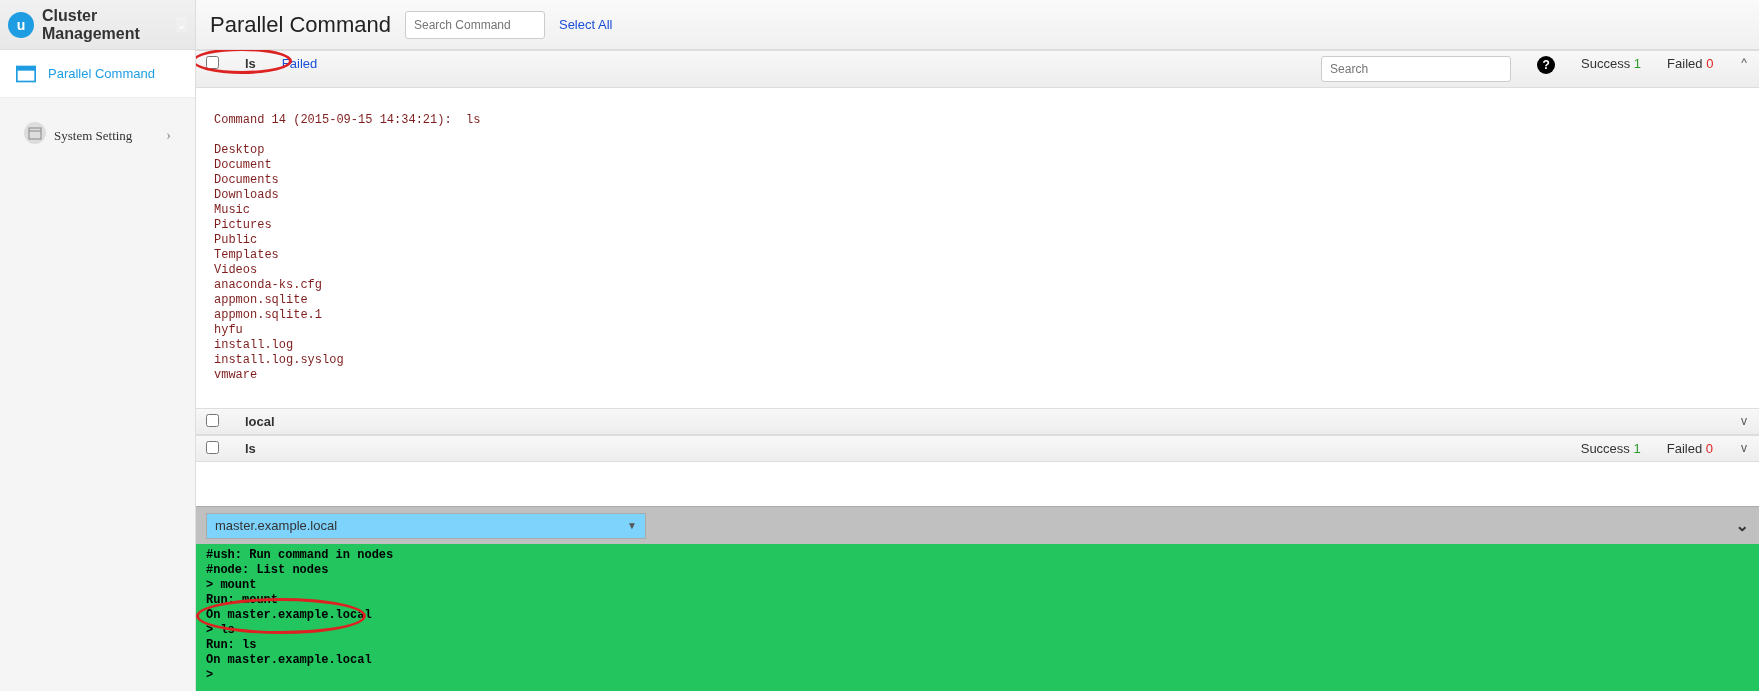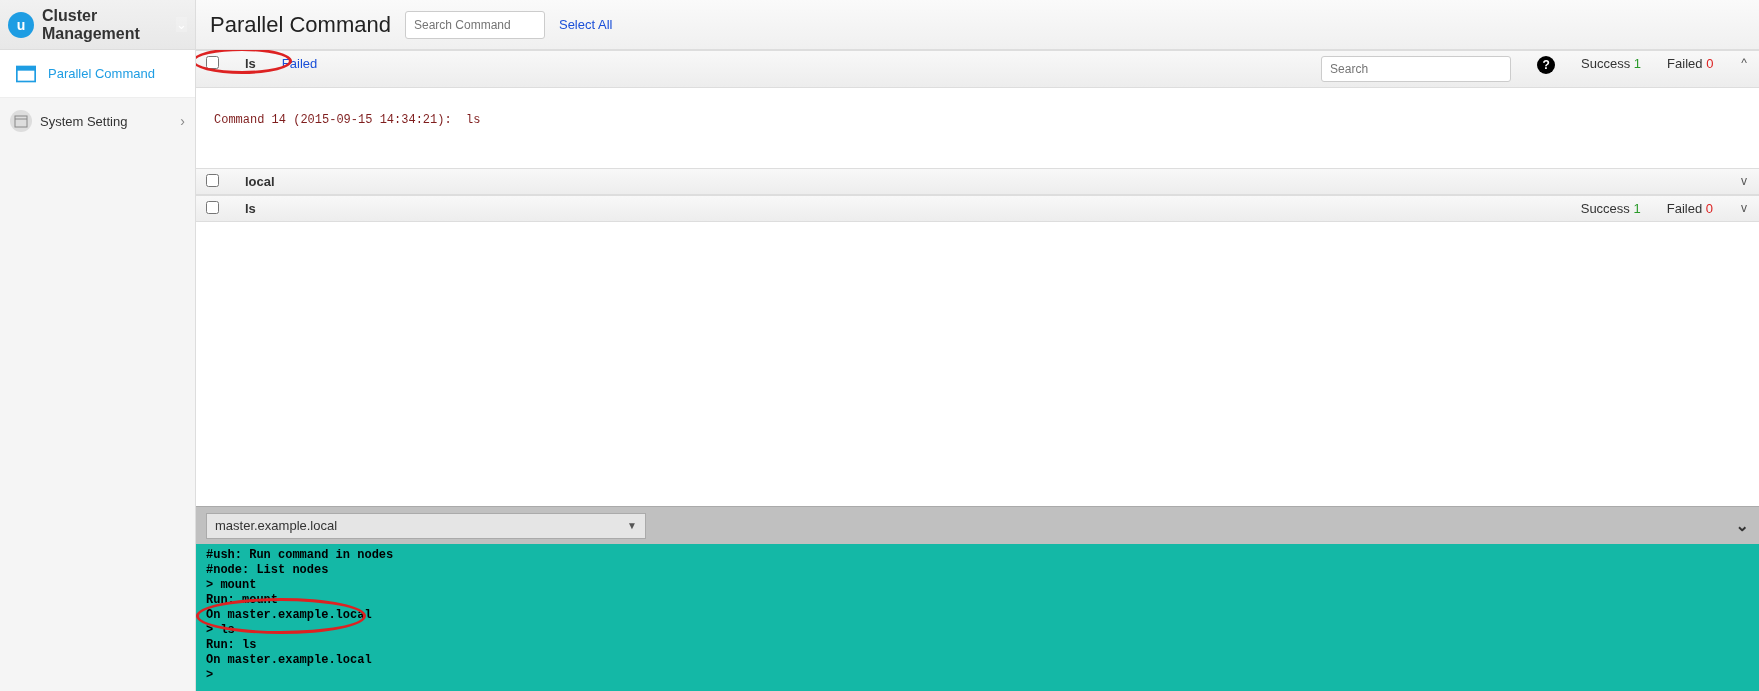--- a/index.html
+++ b/index.html
@@ -9,21 +9,21 @@
 .sidebar-head { height: 50px; background: linear-gradient(#f1f1f1,#e8e8e8); display: flex; align-items: center; padding: 0 8px; border-bottom: 1px solid #ddd; }
 .logo { width: 26px; height: 26px; background: #1e9de3; border-radius: 50%; display: flex; align-items: center; justify-content: center; color: #fff; font-weight: bold; font-size: 14px; margin-right: 8px; }
 .sidebar-head-title { font-weight: bold; font-size: 16px; color: #333; flex: 1; }
 .sidebar-head-chev { color: #fff; background: rgba(255,255,255,0.2); font-size: 13px; }
 .nav-item { display: flex; align-items: center; height: 48px; padding: 0 14px; cursor: pointer; border-bottom: 1px solid #eee; }
 .nav-item.active { background: #fff; color: #1e9de3; }
 .nav-item.active .nav-icon { color: #1e9de3; }
 .nav-icon { width: 24px; height: 20px; margin-right: 10px; display: flex; align-items: center; justify-content: center; color: #555; }
 .nav-icon svg { width: 20px; height: 18px; }
 .nav-label { font-size: 13px; }
-.sys-item { display: flex; align-items: center; height: 46px; padding: 0 10px; cursor: pointer; }
+.sys-item { display: flex; align-items: flex-end; height: 46px; padding: 0 24px; cursor: pointer; font-family: Liberation Serif, serif; }
 .sys-icon { width: 22px; height: 22px; border-radius: 50%; background: #ddd; display: flex; align-items: center; justify-content: center; margin-right: 8px; }
 .sys-chev { margin-left: auto; color: #888; font-size: 14px; }
 .main { flex: 1; display: flex; flex-direction: column; position: relative; }
 .topbar { height: 50px; background: linear-gradient(#fafafa,#f0f0f0); border-bottom: 1px solid #ddd; display: flex; align-items: center; padding: 0 14px; gap: 14px; }
 .page-title { font-size: 22px; color: #222; font-weight: normal; }
 .search-cmd { width: 140px; height: 28px; border: 1px solid #ccc; border-radius: 3px; padding: 0 8px; font-size: 12px; }
 .select-all { color: #1a4fd8; font-size: 13px; cursor: pointer; }
 .content { flex: 1; overflow-y: scroll; background: #fff; }
 .cmd-row { background: linear-gradient(#f8f8f8,#ededed); border-top: 1px solid #ddd; border-bottom: 1px solid #ddd; display: flex; align-items: flex-start; padding: 5px 10px; gap: 26px; font-size: 13px; }
 .cmd-chk { width: 13px; height: 13px; }
@@ -33,24 +33,24 @@
 .cmd-search { width: 190px; height: 26px; border: 1px solid #ccc; border-radius: 3px; padding: 7px 8px; font-size: 12px; }
 .help-icon { width: 18px; height: 18px; border-radius: 50%; background: #000; color: #fff; display: flex; align-items: center; justify-content: center; font-weight: bold; font-size: 12px; cursor: pointer; }
 .stat { font-size: 13px; }
 .stat .ok { color: #2a9a2a; }
 .stat .bad { color: #d22; }
 .caret { cursor: pointer; font-size: 12px; color: #555; padding: 0 2px; }
 .cmd-output { padding: 10px 18px; font-family: "Courier New", monospace; font-size: 12px; line-height: 1.25; white-space: pre; color: #7f1d1d; }
 .cmd-output .hdr { font-weight: bold; margin: 8px 0 10px 0; }
 .annot { position: absolute; border: 3px solid #d22; border-radius: 50%; pointer-events: none; }
 .bottom-bar { height: 38px; background: #c0c0c0; border-top: 1px solid #aaa; display: flex; align-items: center; padding: 0 10px; }
-.node-select { width: 440px; height: 26px; background: #e5e5e5; border: 1px solid #aaa; display: flex; align-items: center; padding: 0 8px; font-size: 13px; cursor: pointer; }
+.node-select { width: 440px; height: 26px; background: #7dd3fc; border: 1px solid #aaa; display: flex; align-items: center; padding: 0 8px; font-size: 13px; cursor: pointer; }
 .node-select-caret { margin-left: auto; font-size: 10px; color: #555; }
 .bottom-chev { margin-left: auto; font-size: 16px; font-weight: bold; cursor: pointer; }
-.terminal { padding: 4px 10px 8px 10px; font-family: "Courier New", monospace; font-size: 12px; line-height: 1.25; white-space: pre; color: #000; font-weight: bold; background: #14b8a6; }
+.terminal { padding: 4px 10px 8px 10px; font-family: "Courier New", monospace; font-size: 12px; line-height: 1.25; white-space: pre; color: #000; font-weight: bold; background: #22c55e; }
 .content::-webkit-scrollbar { width: 14px; }
 .content::-webkit-scrollbar-track { background: #eee; }
 .content::-webkit-scrollbar-thumb { background: #4a90e2; border-radius: 2px; }
 </style>
 </head>
 <body>
 
 <div class="app">
   <div class="sidebar">
     <div class="sidebar-head">
@@ -96,20 +96,36 @@
         <input class="cmd-search" placeholder="Search" style="">
         <div class="help-icon">?</div>
         <span class="stat"><span>Success</span> <span class="ok">1</span></span>
         <span class="stat"><span>Failed</span> <span class="bad">0</span></span>
         <span class="caret">^</span>
         <div class="annot" style="left:-4px; top:-3px; width:100px; height:26px;"></div>
       </div>
       <div class="cmd-output">
 <span>Command 14 (2015-09-15 14:34:21):  ls</span>
 
+<span>Desktop
+Document
+Documents
+Downloads
+Music
+Pictures
+Public
+Templates
+Videos
+anaconda-ks.cfg
+appmon.sqlite
+appmon.sqlite.1
+hyfu
+install.log
+install.log.syslog
+vmware</span>
       </div>
 
       <div class="cmd-row">
         <input type="checkbox" class="cmd-chk" style="">
         <span class="cmd-name">local</span>
         <div class="cmd-spacer"></div>
         <span class="caret">v</span>
       </div>
 
       <div class="cmd-row">

